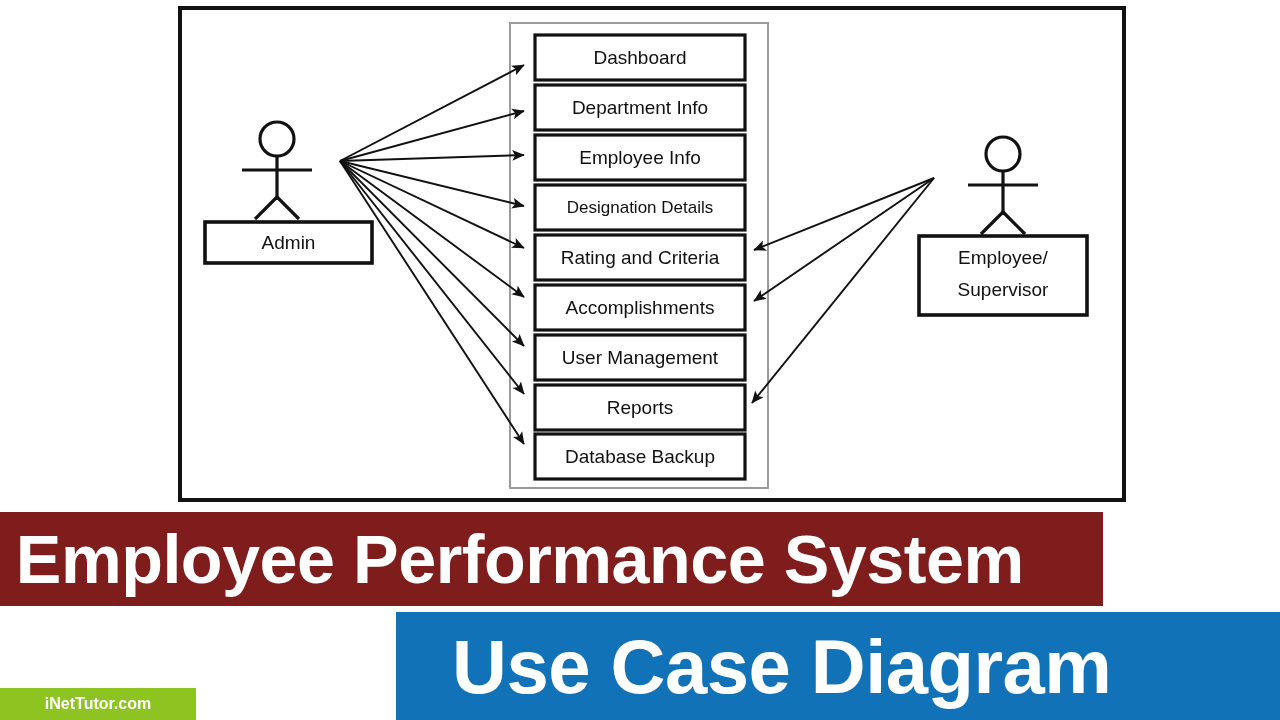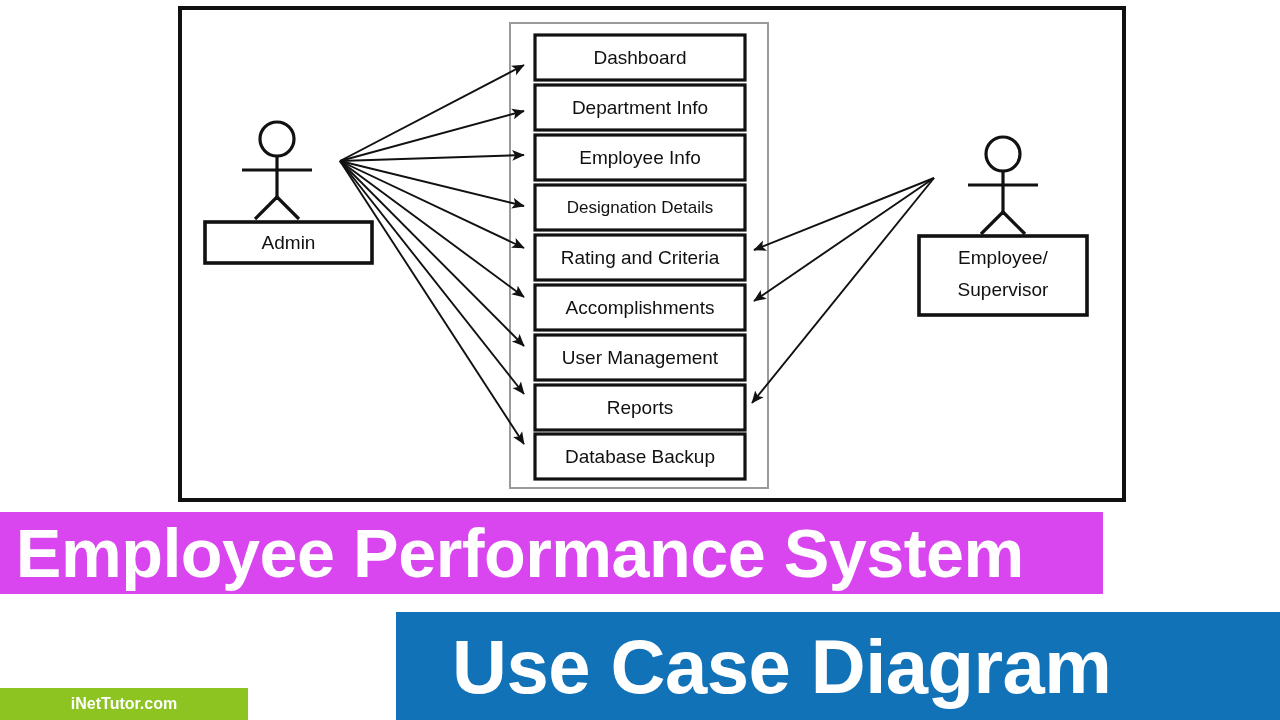--- a/index.html
+++ b/index.html
@@ -38,22 +38,22 @@
     text-anchor: middle;
     dominant-baseline: middle;
   }
 
   
   #gold-banner {
     position: absolute;
     left: 0;
     top: 512px;
     width: 1103px;
-    height: 82px;
-    background: #d946ef;
+    height: 94px;
+    background: #7f1d1d;
     display: flex;
     align-items: center;
     overflow: hidden;
   }
   #gold-banner-text {
     color: #ffffff;
     font-family: "Liberation Sans", sans-serif;
     font-weight: bold;
     font-size: 69px;
     letter-spacing: -0.5px;
@@ -81,21 +81,21 @@
     font-size: 76px;
     letter-spacing: -0.5px;
     padding-left: 56px;
     white-space: nowrap;
   }
 
   #watermark {
     position: absolute;
     left: 0;
     top: 688px;
-    width: 248px;
+    width: 196px;
     height: 32px;
     background: #8dc421;
     display: flex;
     align-items: center;
     justify-content: center;
     overflow: hidden;
   }
   #watermark-text {
     color: #ffffff;
     font-family: "Liberation Sans", sans-serif;

